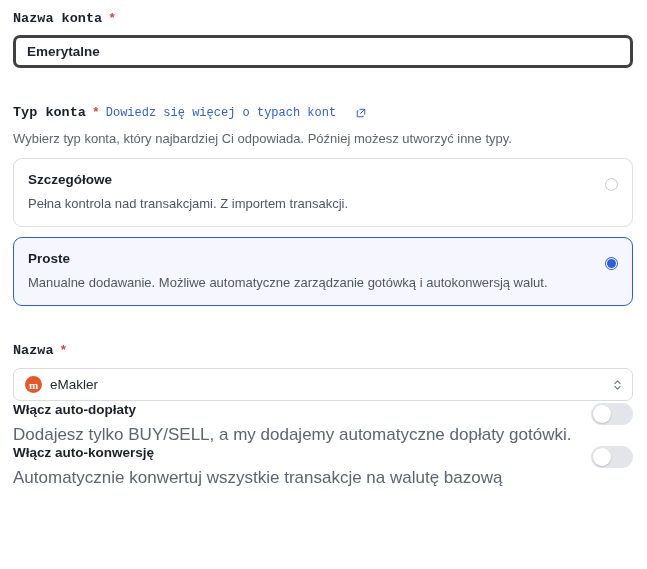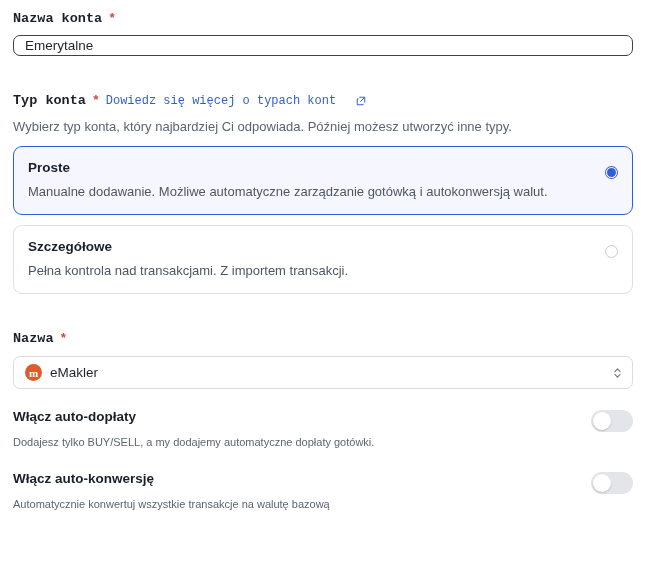--- a/index.html
+++ b/index.html
@@ -35,30 +35,31 @@
   .req {
     color: #d4453c;
     font-weight: bold;
     font-size: 13px;
   }
 
   
   .text-input {
     margin-top: 7px;
     width: 100%;
-    height: 21px;
-    box-sizing: border-box;
-    border: 1px solid #404040;
+    height: 33px;
+    box-sizing: border-box;
+    border: 3px solid #404040;
     border-radius: 7px;
     background: #ffffff;
     padding: 0 11px;
     font-family: "Liberation Sans", sans-serif;
     font-size: 13.5px;
     color: #1f2330;
     outline: none;
+    font-weight: bold;
   }
   .text-input::placeholder { color: #9aa0ad; }
 
   
   .section-gap { margin-top: 36px; }
   .help-link {
     font-size: 12px;
     color: #2f5fd8;
     font-weight: normal;
     text-decoration: none;
@@ -168,35 +169,34 @@
     display: flex;
     flex-direction: column;
     align-items: center;
     gap: 2px;
     color: #6b7280;
     line-height: 0;
   }
 
   
   .toggle-row {
-    margin-top: 19px;
     display: flex;
     align-items: flex-start;
     justify-content: space-between;
     gap: 16px;
   }
   .toggle-text-title {
     font-size: 13.5px;
     font-weight: bold;
     color: #1b1f2b;
     line-height: 18px;
   }
   .toggle-text-desc {
     margin-top: 7px;
-    font-size: 11px;
+    font-size: 17px;
     color: #5d6472;
     line-height: 18px;
   }
   .switch {
     flex: none;
     margin-top: 2px;
     width: 42px;
     height: 22px;
     border-radius: 11px;
     background: #e3e5ea;
@@ -237,29 +237,29 @@
           <path d="M4.5 1.5H10.5V7.5" stroke="#2f5fd8" stroke-width="1.2" stroke-linecap="round" stroke-linejoin="round"></path>
           <path d="M10.5 1.5L5.5 6.5" stroke="#2f5fd8" stroke-width="1.2" stroke-linecap="round"></path>
           <path d="M8.5 9.7V10.5H1.5V3.5H2.6" stroke="#2f5fd8" stroke-width="1.2" stroke-linecap="round" stroke-linejoin="round"></path>
         </svg>
       </span>
     </a>
   </div>
   <div class="section-desc">Wybierz typ konta, który najbardziej Ci odpowiada. Później możesz utworzyć inne typy.</div>
 
   <div class="cards">
+    <div class="card">
+      <div class="card-title">Szczegółowe</div>
+      <div class="card-desc">Pełna kontrola nad transakcjami. Z importem transakcji.</div>
+      <span class="radio"></span>
+    </div>
     <div class="card selected">
       <div class="card-title">Proste</div>
       <div class="card-desc">Manualne dodawanie. Możliwe automatyczne zarządzanie gotówką i autokonwersją walut.</div>
       <span class="radio on"></span>
-    </div>
-    <div class="card">
-      <div class="card-title">Szczegółowe</div>
-      <div class="card-desc">Pełna kontrola nad transakcjami. Z importem transakcji.</div>
-      <span class="radio"></span>
     </div>
   </div>
 
   
   <div class="label-row section-gap">
     <span>Nazwa</span>
     <span class="req">*</span>
   </div>
   <div class="select-wrap">
     <span class="broker-badge">m</span>

